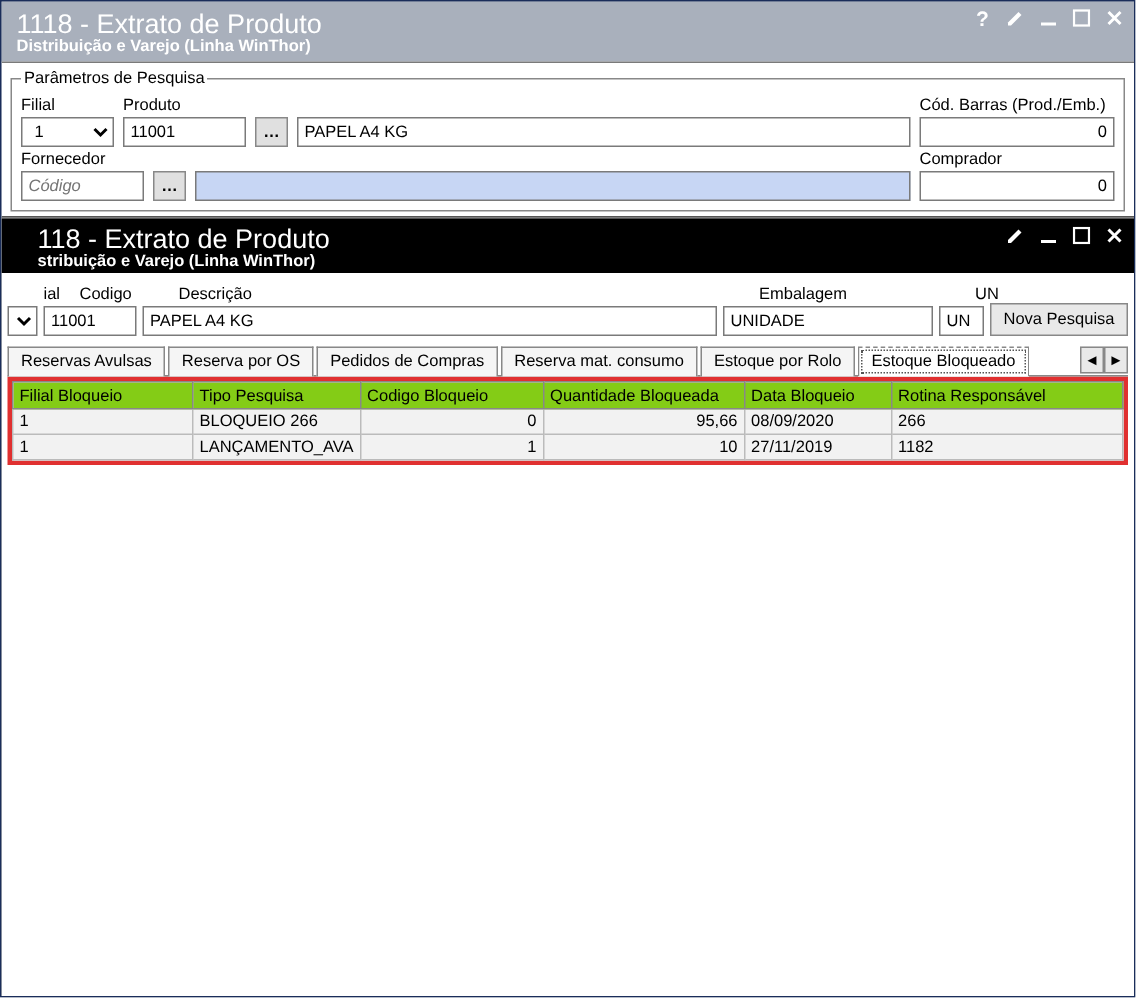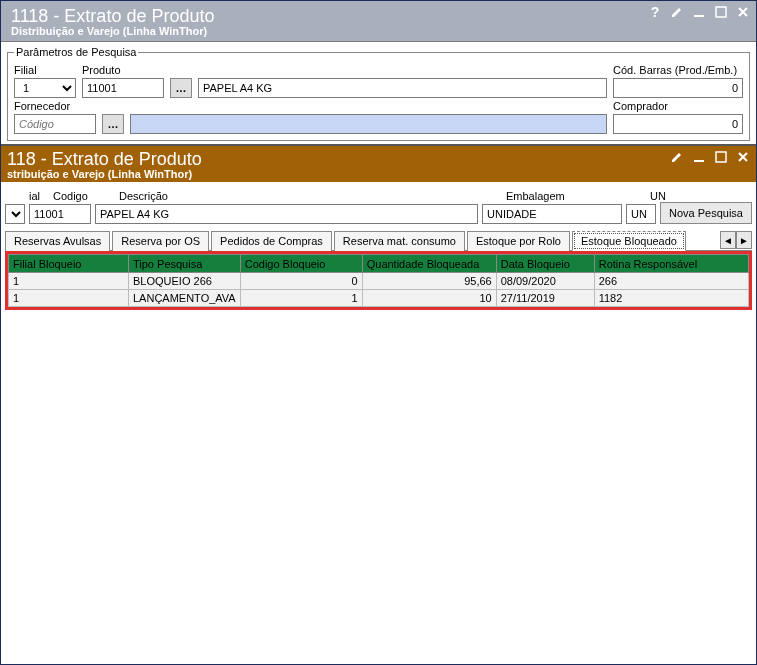--- a/index.html
+++ b/index.html
@@ -20,40 +20,40 @@
 
   .row { display: flex; gap: 6px; align-items: flex-end; margin-top: 2px; }
   .fld { display: flex; flex-direction: column; gap: 2px; }
   .fld label { font-size: 11px; }
   .fld input, .fld select { height: 20px; border: 1px solid #7a7a7a; background: #fff; font-size: 11px; padding: 0 4px; }
   .btn-ellipsis { width: 22px; height: 20px; border: 1px solid #888; background: #e0e0e0; font-weight: bold; cursor: pointer; font-size: 11px; }
   .right-align { text-align: right; }
 
   
   .inner-window { position: absolute; left: 0; top: 144px; width: 755px; height: 520px; background: #fff; border-top: 1px solid #555; box-shadow: 0 -1px 0 #555; }
-  .inner-titlebar { background: #a16207; color: #fff; padding: 2px 8px 2px 6px; position: relative; }
+  .inner-titlebar { background: #000000; color: #fff; padding: 2px 8px 2px 24px; position: relative; }
   .inner-title { font-size: 18px; font-weight: 500; line-height: 22px; }
   .inner-subtitle { font-size: 11px; font-weight: bold; color: #fff; margin-top: -2px; }
   .inner-winbtns { position: absolute; top: 4px; right: 6px; display: flex; gap: 8px; align-items: center; }
 
   .inner-body { padding: 2px 4px; }
 
   .search-row { display: flex; gap: 4px; align-items: flex-end; margin-top: 4px; }
   .search-row .fld label { font-size: 11px; padding-left: 24px; }
   .btn-nova { height: 22px; border: 1px solid #888; background: #e9e9e9; font-size: 11px; padding: 0 8px; cursor: pointer; margin-top: 14px; }
 
   .tabbar { display: flex; margin-top: 6px; border-bottom: 1px solid #888; position: relative; }
   .tab { border: 1px solid #888; border-bottom: none; background: #f5f5f5; font-size: 11px; height: 20px; line-height: 18px; padding: 0 8px; margin-right: 2px; cursor: pointer; position: relative; top: 1px; }
   .tab.active { background: #fff; border-bottom: 1px solid #fff; border-style: dashed solid solid solid; outline: 1px dotted #555; outline-offset: -3px; }
   .tab-navbtns { margin-left: auto; display: flex; gap: 0; }
   .tab-navbtn { width: 16px; height: 18px; border: 1px solid #888; background: #e9e9e9; font-size: 10px; cursor: pointer; display: inline-flex; align-items: center; justify-content: center; margin-top: 1px; }
 
   .grid-wrap { border: 3px solid #e03030; margin-top: 0; }
   table.grid { width: 100%; border-collapse: collapse; font-size: 11px; }
-  table.grid th { background: #15803d; border: 1px solid #888; padding: 2px 4px; text-align: left; font-weight: normal; height: 18px; }
+  table.grid th { background: #84cc16; border: 1px solid #888; padding: 2px 4px; text-align: left; font-weight: normal; height: 18px; }
   table.grid td { border: 1px solid #bbb; padding: 2px 4px; background: #f2f2f2; height: 17px; }
   table.grid td.num { text-align: right; }
 
   svg { display: block; }
 </style>
 </head>
 <body>
 
 <div class="app">
 

